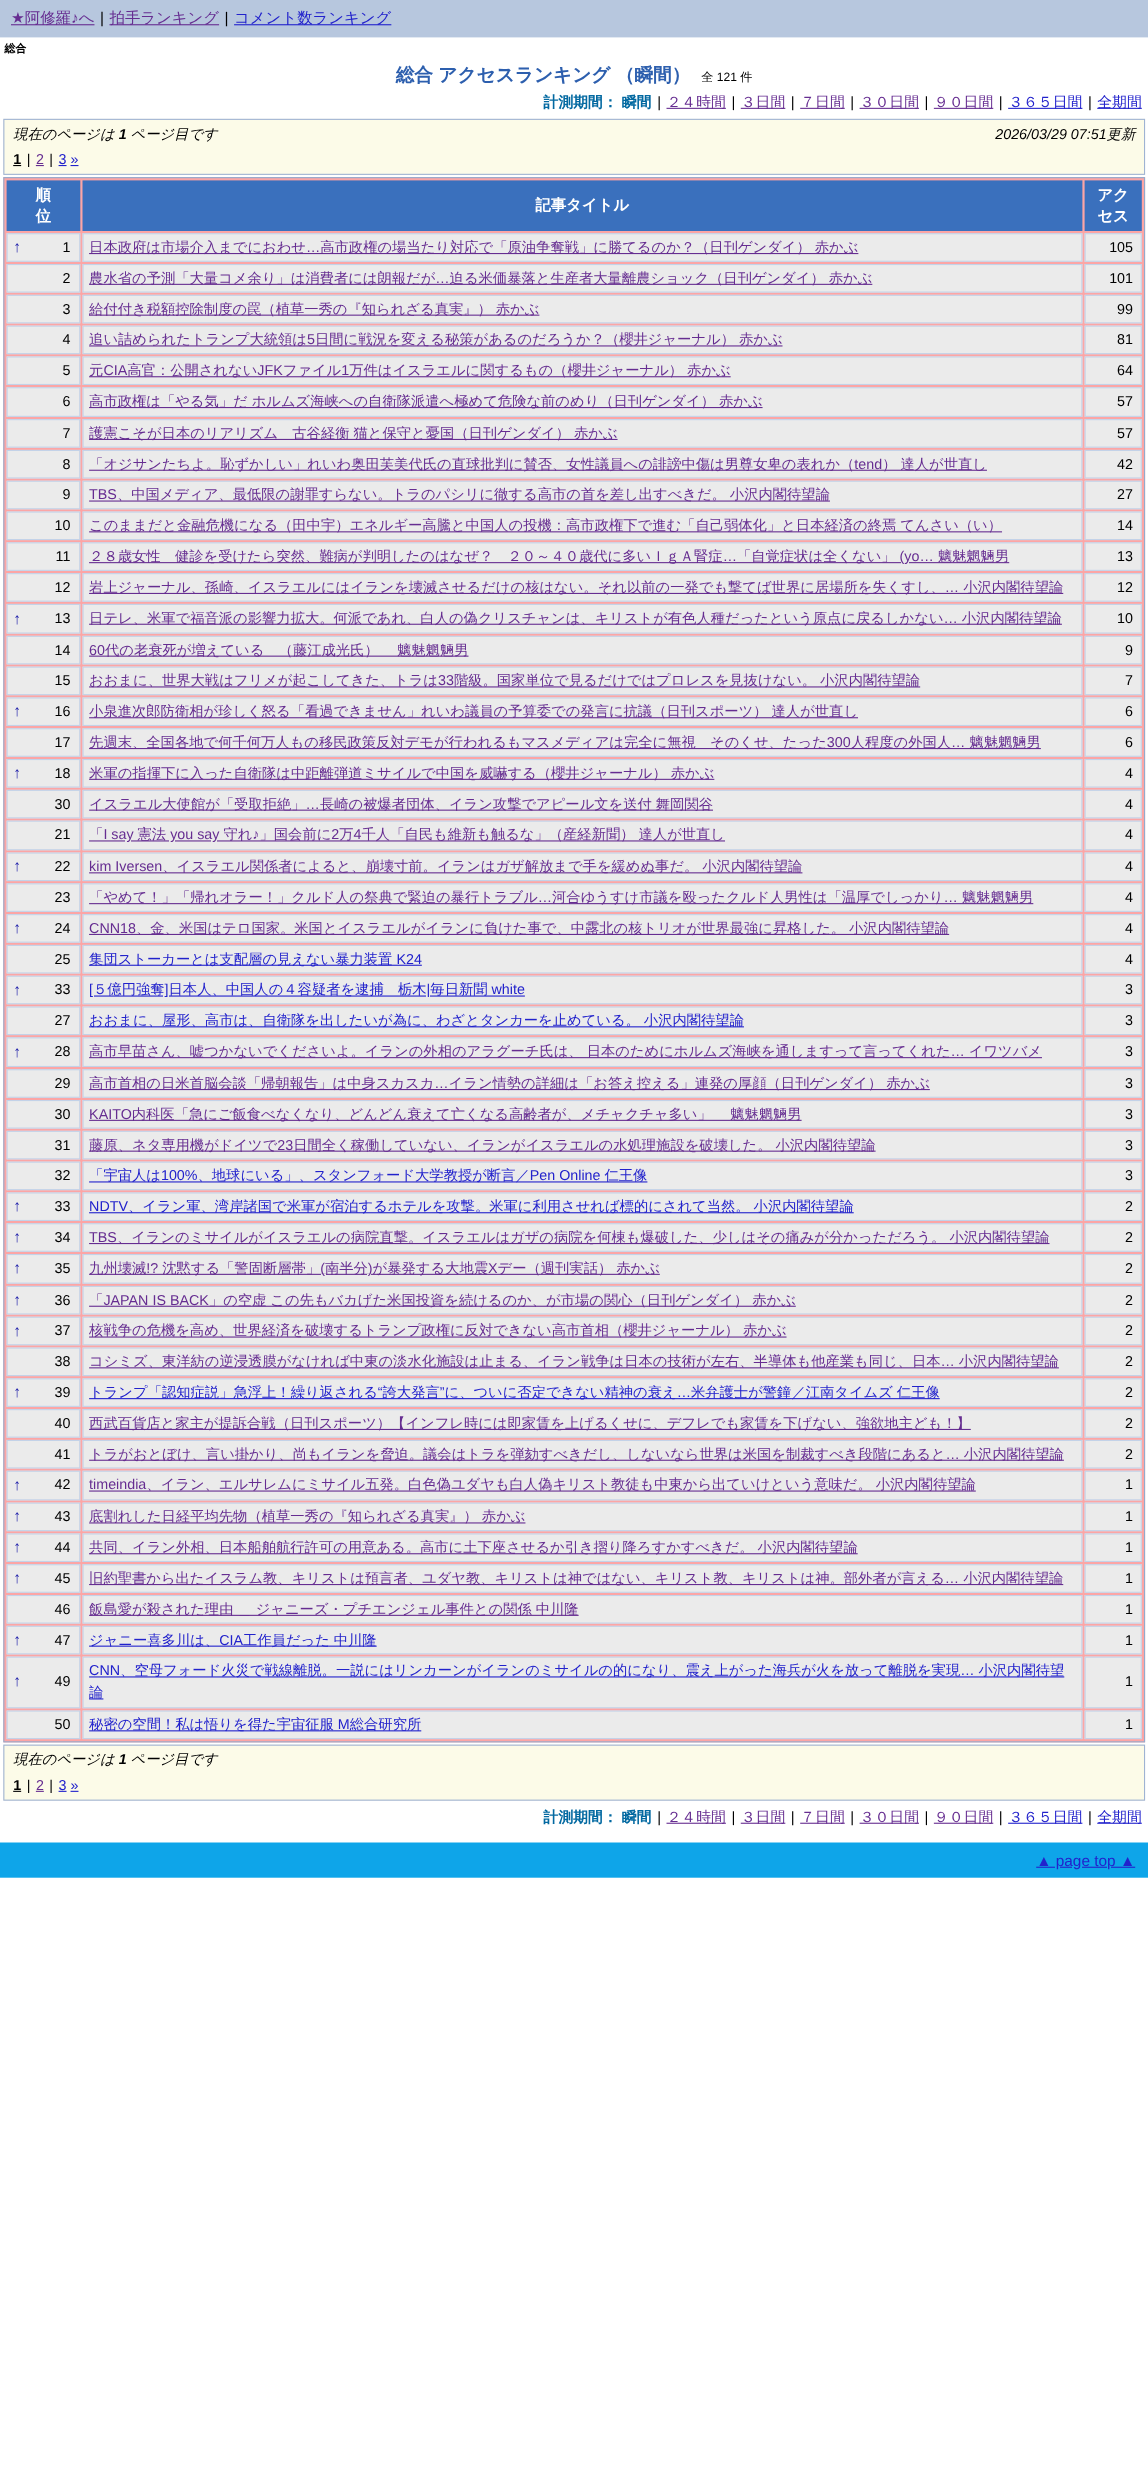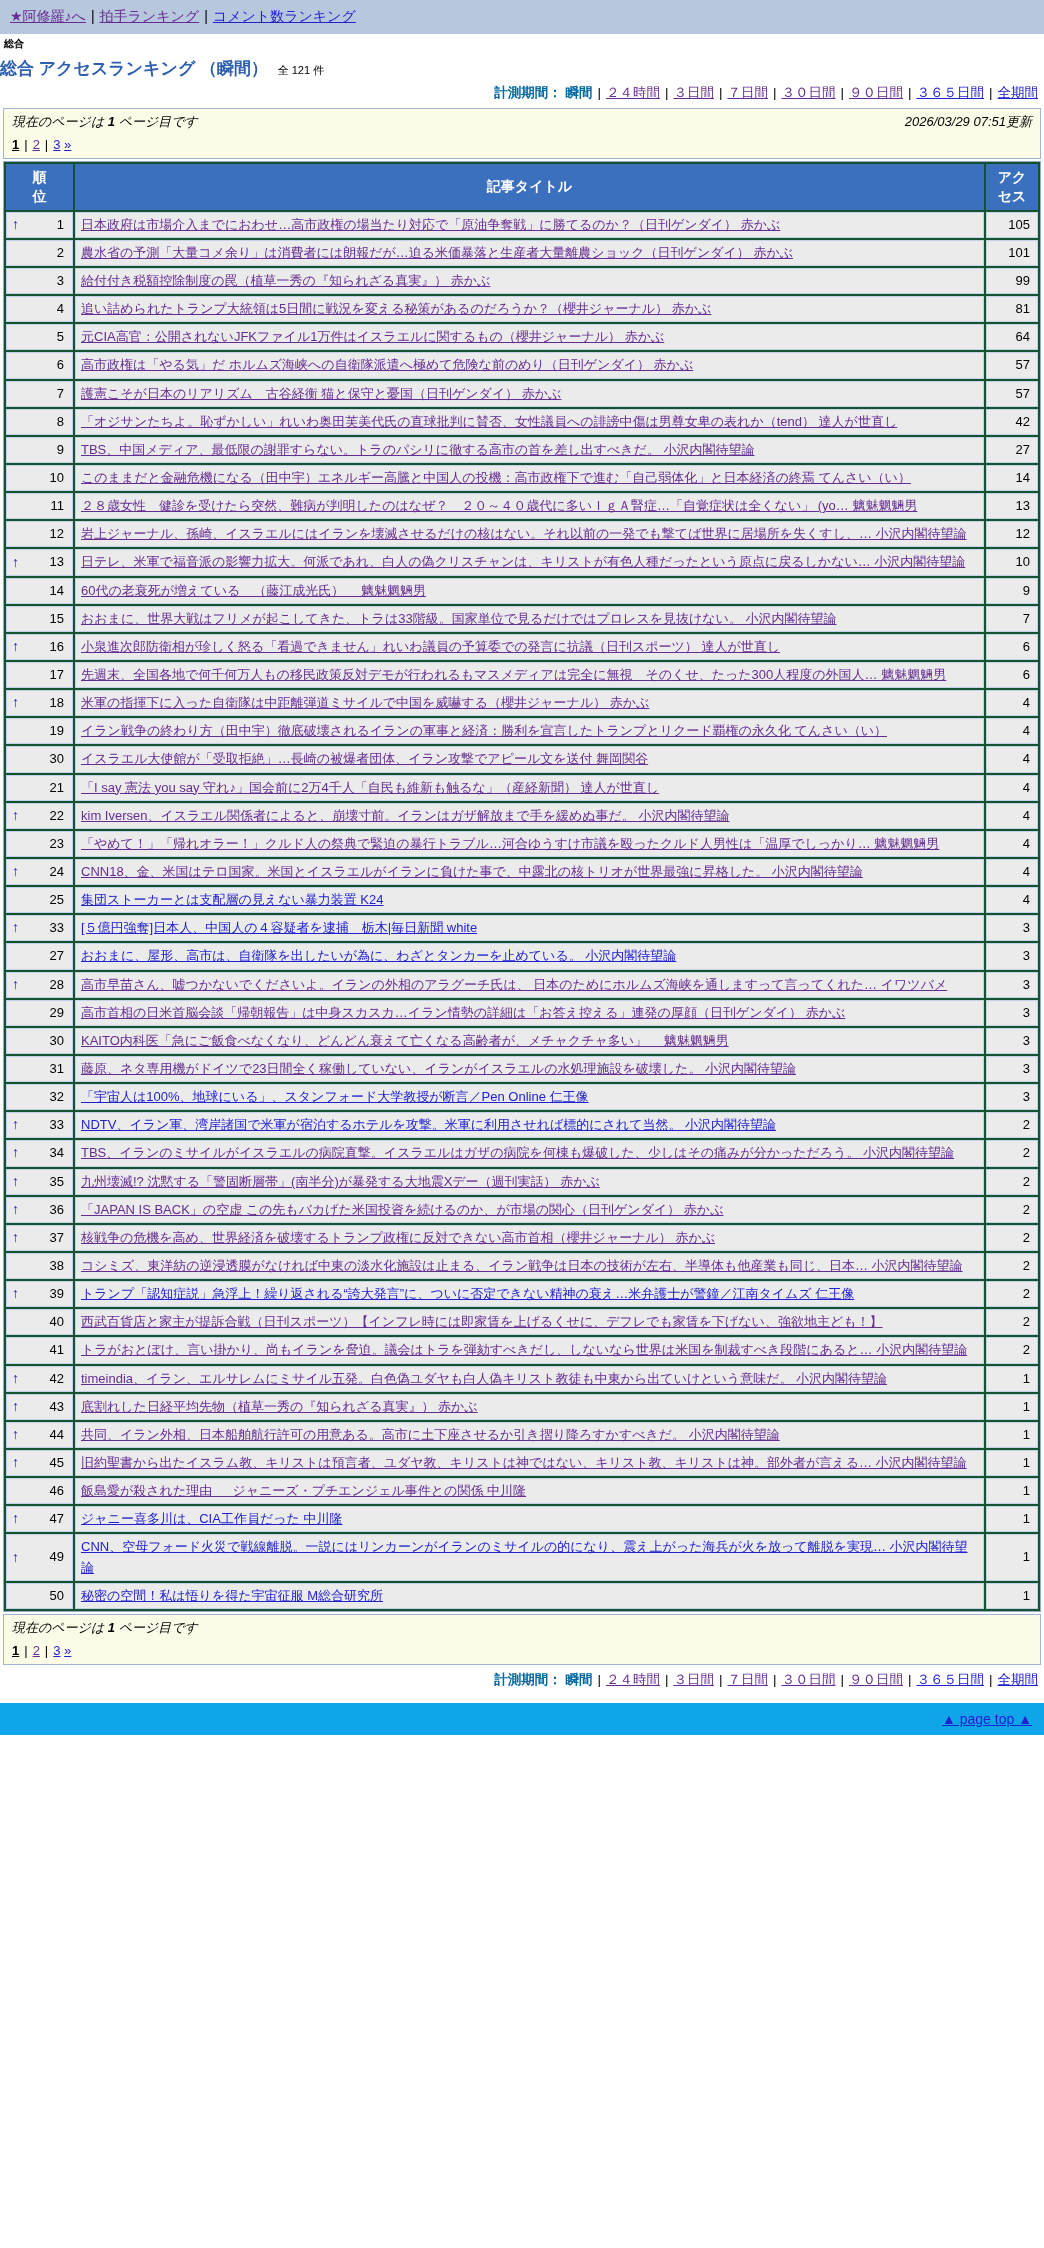--- a/index.html
+++ b/index.html
@@ -6,34 +6,34 @@
   .page{width:1044px;min-height:2248px;box-sizing:border-box;}
   a{text-decoration:underline;cursor:pointer;}
   a.v{color:#662d91;}
   a.u{color:#2222cc;text-decoration:underline;}
   .sep{color:#000;margin:0 5px;}
   
   .topbar{background:#b7c7de;padding:8px 10px;font-size:14px;}
   
   .cat{font-size:10px;font-weight:bold;padding:3px 4px 0 4px;}
   
-  .title-line{text-align:left;padding-top:6px;}
+  .title-line{text-align:center;padding-top:6px;}
   .title-main{color:#2d5fae;font-weight:bold;font-size:17px;}
   .title-total{font-size:11px;color:#000;margin-left:6px;}
   
   .period-line{text-align:right;padding:4px 6px 4px 0;font-size:13.5px;}
   .period-label,.period-current{font-weight:bold;color:#0369a1;}
   
   .infobox{background:#fcfbe8;border:1px solid #9fb3d3;margin:2px 3px;padding:4px 8px;}
   .info-row{display:flex;justify-content:space-between;align-items:baseline;font-style:italic;}
   .info-left .pgnum{font-weight:bold;}
   .pagination{padding:6px 0 2px 0;}
   .page-current{font-weight:bold;color:#000;text-decoration:underline;}
   
-  table.rank{width:1038px;margin:0 3px;border-collapse:separate;border-spacing:2px;border:1px solid #93abcd;background:#14532d;}
+  table.rank{width:1038px;margin:0 3px;border-collapse:separate;border-spacing:2px;border:1px solid #93abcd;background:#fca5a5;}
   th{background:#3a70bd;color:#fff;font-weight:bold;font-size:14px;text-align:center;vertical-align:middle;padding:4px 2px;}
   th .narrow{display:inline-block;width:1.35em;line-height:1.35;}
   th .narrow2{display:inline-block;width:2.3em;line-height:1.35;}
   td{background:#ebebeb;border:1px solid #c3d2e8;padding:2px 5px;vertical-align:middle;line-height:1.55;}
   td.rank{width:52px;position:relative;text-align:right;padding-right:8px;white-space:nowrap;}
   td.access{width:38px;text-align:right;padding-right:7px;}
   .arrow{position:absolute;left:5px;top:50%;transform:translateY(-50%);color:#2222aa;font-weight:bold;font-size:14px;}
   td.title a{display:inline;}
   
   .footerbar{background:#0ea5e9;margin-top:10px;padding:8px 12px;text-align:right;font-size:14px;}
@@ -158,25 +158,20 @@
           <td class="rank"><span>17</span></td>
           <td class="title"><a class="v">先週末、全国各地で何千何万人もの移民政策反対デモが行われるもマスメディアは完全に無視　そのくせ、たった300人程度の外国人… 魑魅魍魎男</a></td>
           <td class="access">6</td>
         </tr>
         <tr>
           <td class="rank"><span class="arrow">↑</span><span>18</span></td>
           <td class="title"><a class="v">米軍の指揮下に入った自衛隊は中距離弾道ミサイルで中国を威嚇する（櫻井ジャーナル） 赤かぶ</a></td>
           <td class="access">4</td>
         </tr>
         <tr>
-          <td class="rank"><span>19</span></td>
-          <td class="title"><a class="v">イラン戦争の終わり方（田中宇）徹底破壊されるイランの軍事と経済：勝利を宣言したトランプとリクード覇権の永久化 てんさい（い）</a></td>
-          <td class="access">4</td>
-        </tr>
-        <tr>
           <td class="rank"><span>30</span></td>
           <td class="title"><a class="v">イスラエル大使館が「受取拒絶」…長崎の被爆者団体、イラン攻撃でアピール文を送付 舞岡関谷</a></td>
           <td class="access">4</td>
         </tr>
         <tr>
           <td class="rank"><span>21</span></td>
           <td class="title"><a class="v">「I say 憲法 you say 守れ♪」国会前に2万4千人「自民も維新も触るな」（産経新聞） 達人が世直し</a></td>
           <td class="access">4</td>
         </tr>
         <tr>

